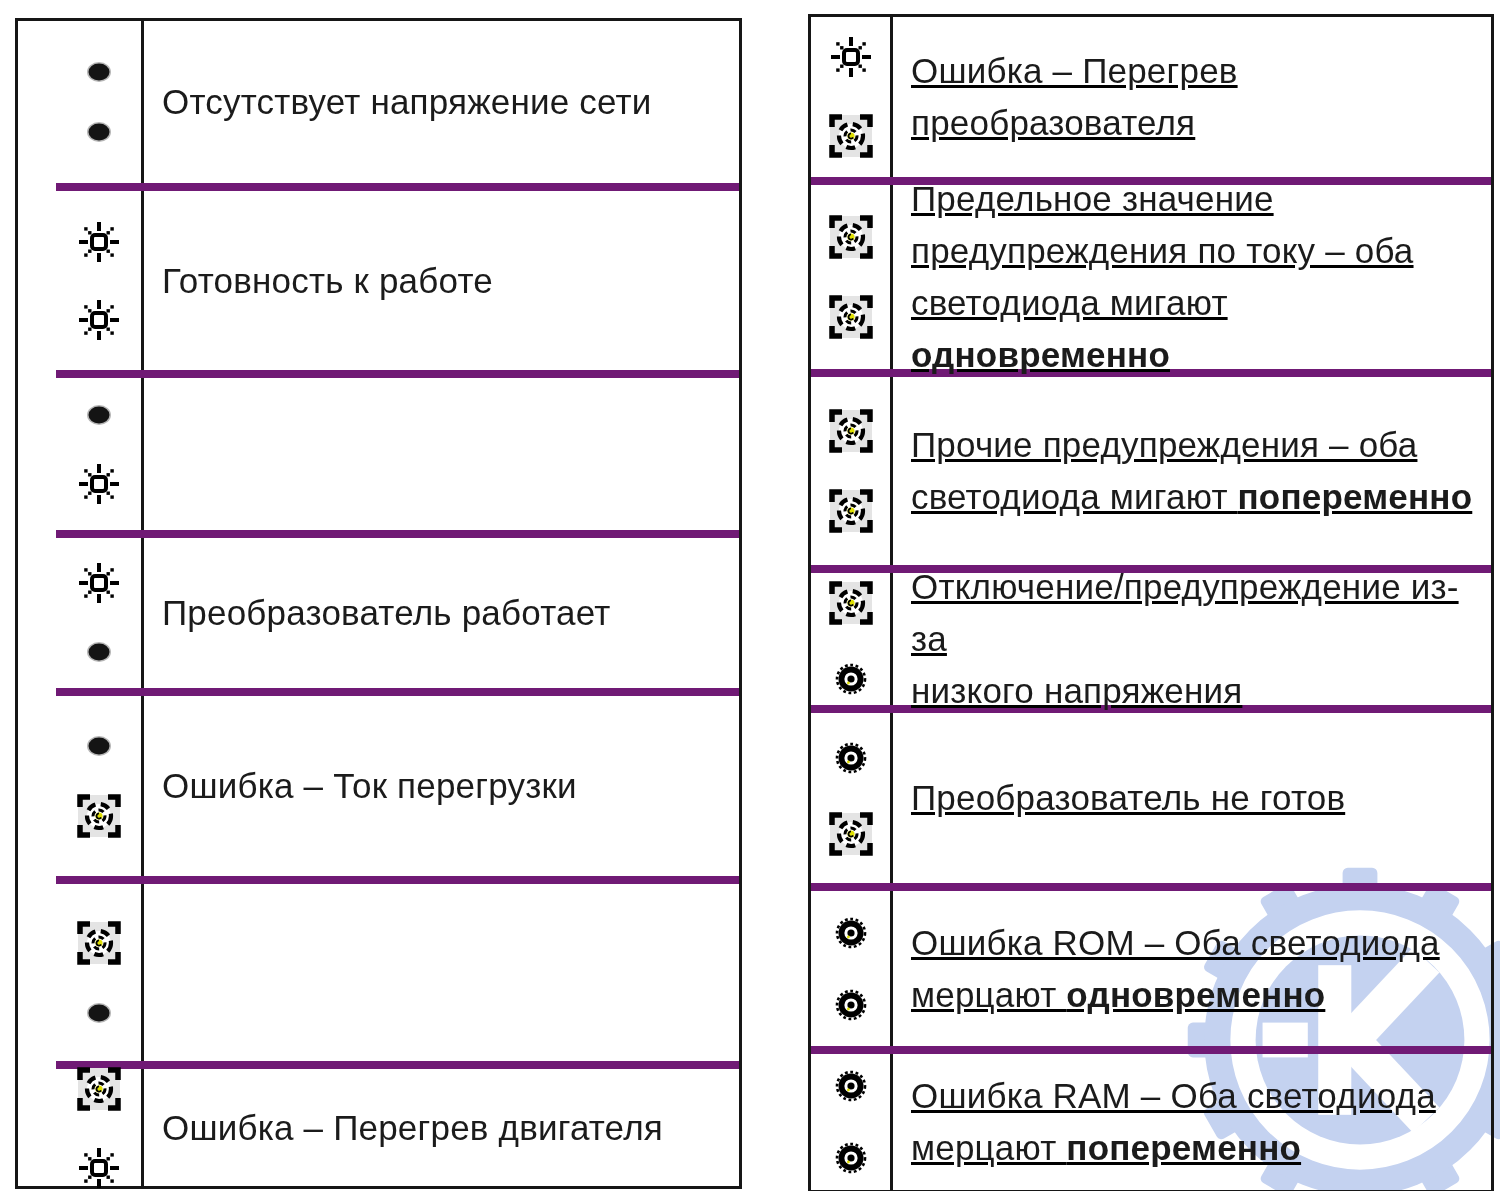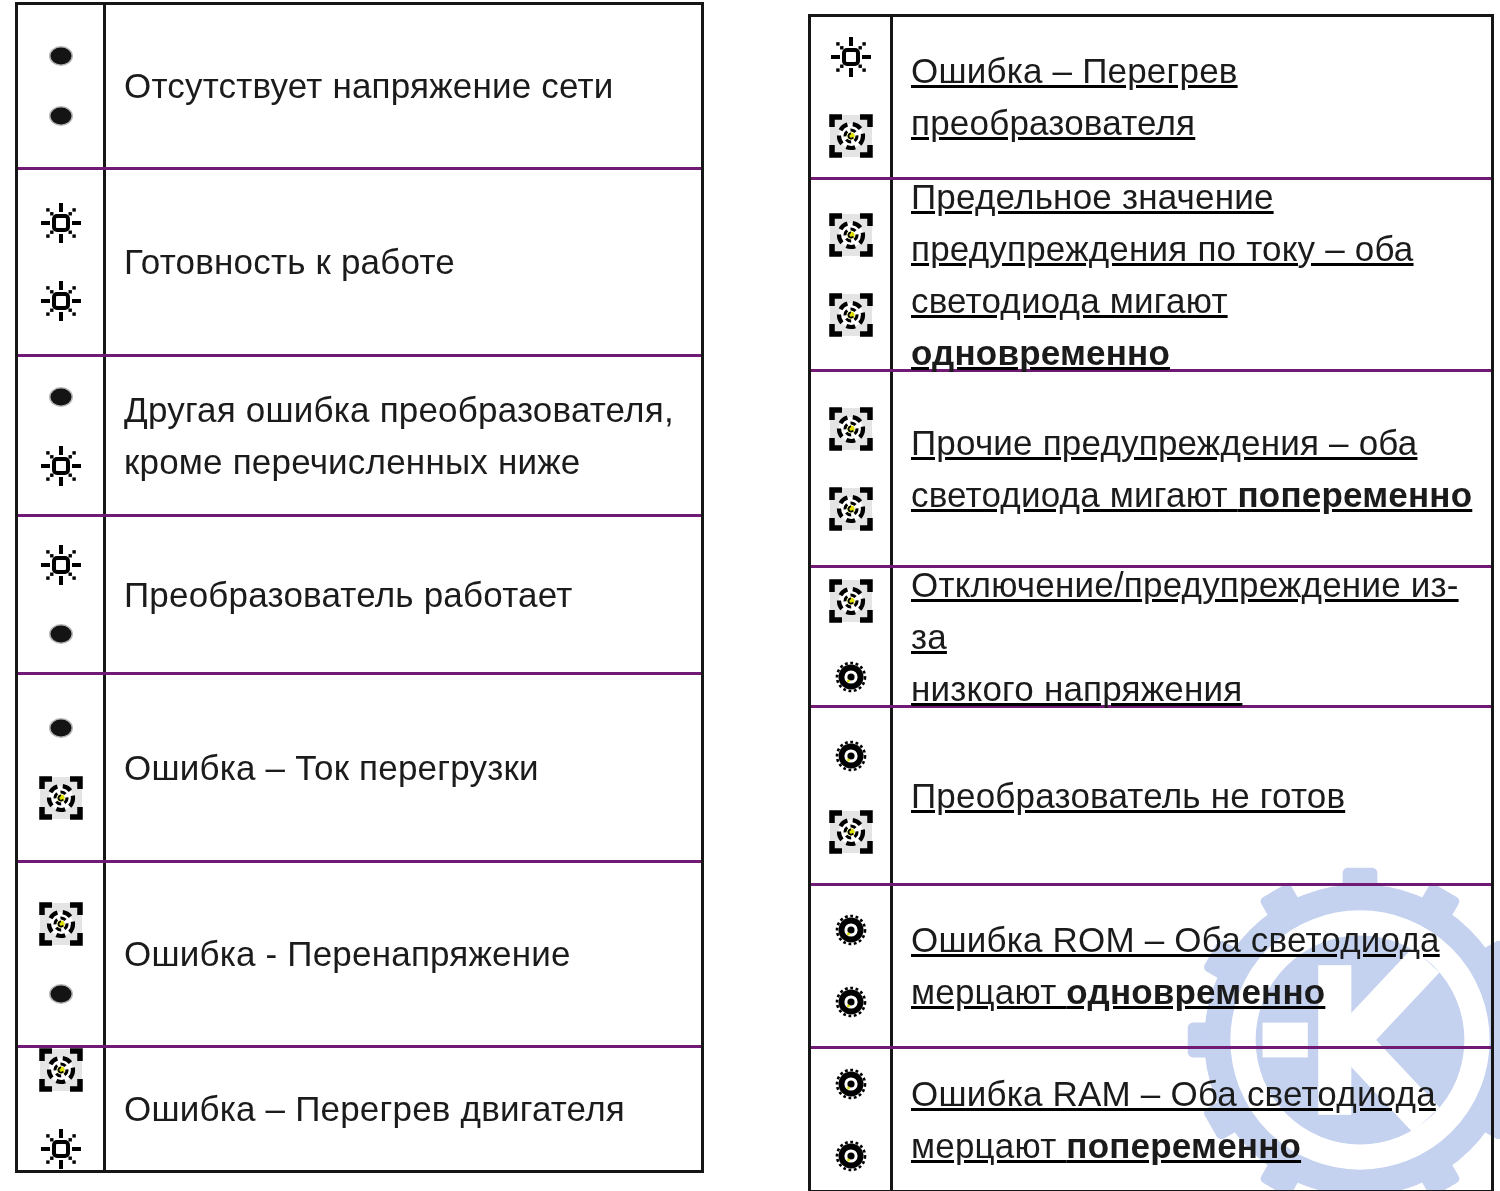--- a/index.html
+++ b/index.html
@@ -5,24 +5,24 @@
   html,body{margin:0;padding:0;}
   body{
     width:1500px;height:1191px;background:#ffffff;position:relative;
     font-family:"Liberation Sans", sans-serif;overflow:hidden;
   }
   .page{position:absolute;inset:0;}
   .watermark{position:absolute;left:1186px;top:866px;z-index:1;}
   .led-table{
     position:absolute;border:3px solid #161616;background:transparent;z-index:2;
   }
-  .t-left{left:15px;top:2px;width:683px;}
+  .t-left{left:15px;top:18px;width:683px;padding-left:38px;}
   .t-right{left:808px;top:14px;width:680px;text-decoration:underline;}
   .row{display:flex;box-sizing:border-box;}
-  .row + .row{border-top:3px solid #701a75;}
+  .row + .row{border-top:8px solid #701a75;}
   .icon-cell{
     border-right:3px solid #161616;display:flex;flex-direction:column;
     align-items:center;justify-content:center;gap:34px;flex:0 0 auto;box-sizing:border-box;
   }
   .t-left .icon-cell{width:88px;}
   .t-right .icon-cell{width:82px;}
   .text-cell{flex:1;display:flex;align-items:center;padding:0 12px 0 18px;box-sizing:border-box;}
   .text-cell p{
     margin:0;font-size:35px;line-height:52px;color:#1b1b1b;white-space:pre-line;
     letter-spacing:0.2px;
@@ -160,24 +160,20 @@
               <rect x="7.2" y="7.2" width="3.4" height="3.4" fill="#000"></rect>
               <rect x="29.5" y="11.1" width="3.4" height="3.4" fill="#000"></rect>
               <rect x="33.4" y="7.2" width="3.4" height="3.4" fill="#000"></rect>
               <rect x="11.1" y="29.5" width="3.4" height="3.4" fill="#000"></rect>
               <rect x="7.2" y="33.4" width="3.4" height="3.4" fill="#000"></rect>
               <rect x="29.5" y="29.5" width="3.4" height="3.4" fill="#000"></rect>
               <rect x="33.4" y="33.4" width="3.4" height="3.4" fill="#000"></rect>
             </svg>
           </span>
         </div>
-    <div class="text-cell">
-      <p><span>Другая ошибка преобразователя,
-кроме перечисленных ниже</span><b></b></p>
-    </div>
   </div>
 
   <div class="row">
     <div class="icon-cell">
           <span class="led-icon">
             <svg width="44" height="44" viewBox="0 0 44 44">
               <rect x="15" y="15" width="14" height="14" rx="3" fill="#ffffff" stroke="#000000" stroke-width="4"></rect>
               <rect x="20" y="2" width="4" height="9" fill="#000"></rect>
               <rect x="20" y="33" width="4" height="9" fill="#000"></rect>
               <rect x="2" y="20" width="9" height="4" fill="#000"></rect>
@@ -246,23 +242,20 @@
               <path d="M23 20.4 a2.6 2.6 0 1 0 2.2 4.1" stroke="#000" stroke-width="1.8" fill="none"></path>
             </svg>
           </span>
           <span class="led-icon">
             <svg width="30" height="26" viewBox="0 0 30 26">
               <ellipse cx="15" cy="13" rx="12" ry="10" fill="#2c2c2c" opacity="0.35"></ellipse>
               <ellipse cx="15" cy="13" rx="10.5" ry="8.5" fill="#141414"></ellipse>
             </svg>
           </span>
         </div>
-    <div class="text-cell">
-      <p><span>Ошибка - Перенапряжение</span><b></b></p>
-    </div>
   </div>
 
   <div class="row">
     <div class="icon-cell">
           <span class="led-icon">
             <svg width="46" height="46" viewBox="0 0 46 46">
               <rect x="2" y="2" width="42" height="42" fill="#e4e4e4"></rect>
               <path d="M4 14 L4 4 L14 4" stroke="#000" stroke-width="5.5" fill="none"></path>
               <path d="M32 4 L42 4 L42 14" stroke="#000" stroke-width="5.5" fill="none"></path>
               <path d="M42 32 L42 42 L32 42" stroke="#000" stroke-width="5.5" fill="none"></path>

